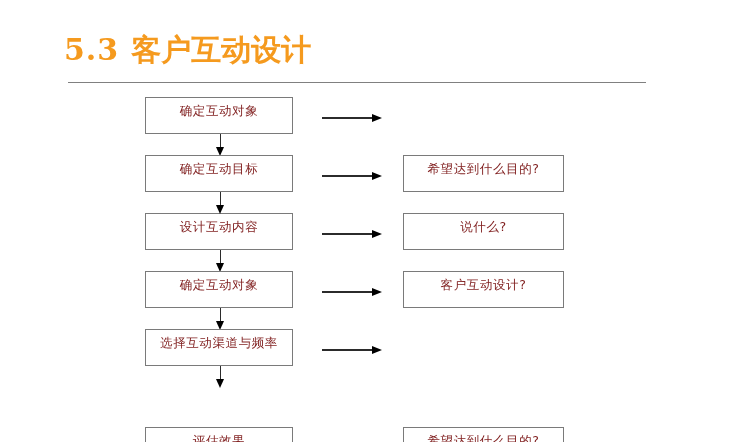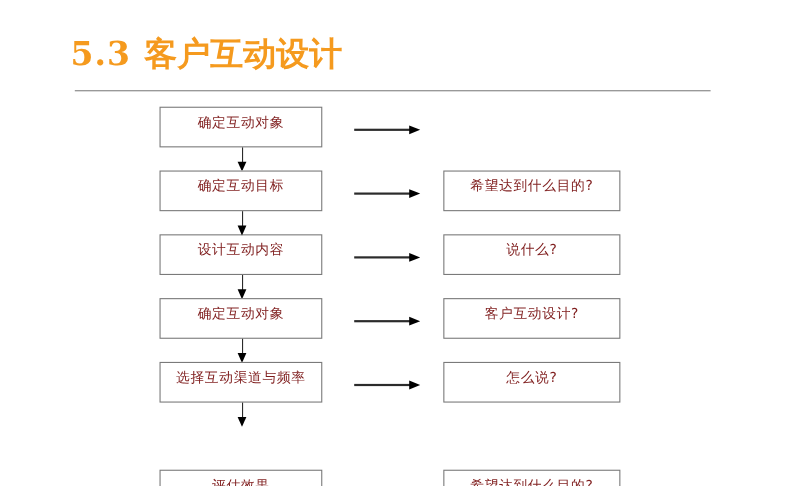--- a/index.html
+++ b/index.html
@@ -242,23 +242,20 @@
     </div>
 
     <div class="row" style="top:317px;">
       <div class="box box-left">
         <span class="label">选择互动渠道与频率</span>
       </div>
       <div class="h-arrow">
         <div class="shaft"></div>
           <div class="head"></div>
       </div>
-      <div class="box box-right">
-        <span class="label">怎么说?</span>
-      </div>
       <div class="v-arrow">
         <div class="shaft"></div>
           <div class="head"></div>
       </div>
     </div>
 
     <div class="row" style="top:375px;margin-top:40px;">
       <div class="box box-left">
         <span class="label">评估效果</span>
       </div>

